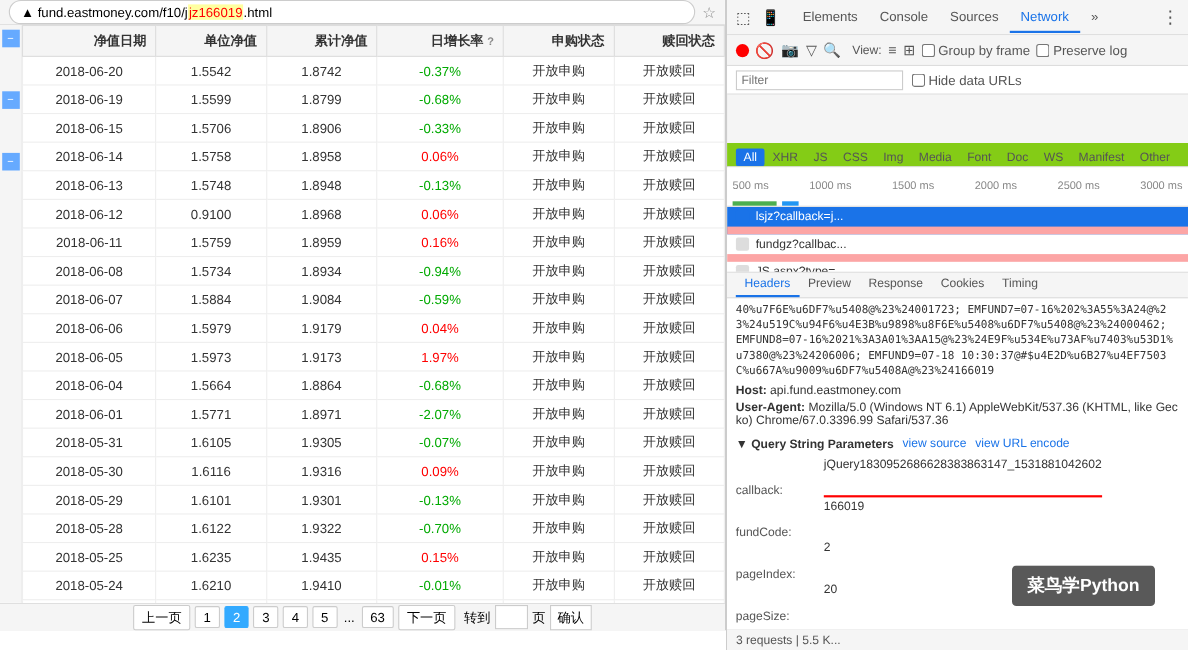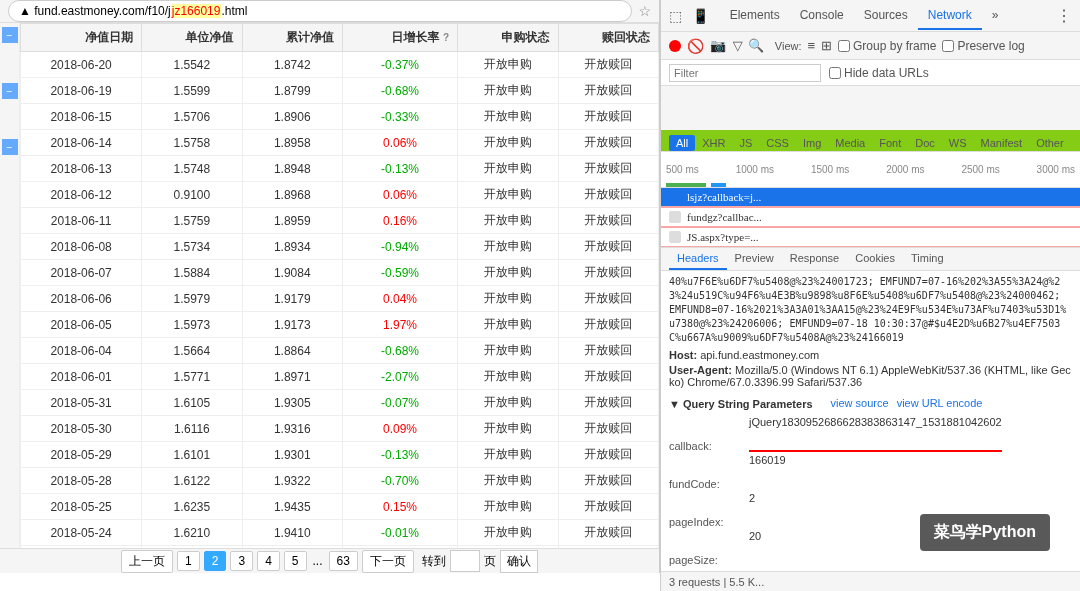--- a/index.html
+++ b/index.html
@@ -57,21 +57,21 @@
     .type-btn.active { background: #1a73e8; color: #fff; border-radius: 2px; }
 
     
     .timeline { height: 36px; background: #fff; border-bottom: 1px solid #ddd; position: relative; display: flex; align-items: flex-end; }
     .timeline-labels { display: flex; width: 100%; padding: 0 5px; justify-content: space-between; align-items: center; height: 100%; }
     .timeline-bar { position: absolute; bottom: 0; height: 4px; background: #4CAF50; }
     .timeline-bar-blue { position: absolute; bottom: 0; height: 4px; background: #2196F3; }
 
     
     .request-list { height: 60px; background: #fff; border-bottom: 1px solid #ddd; overflow: hidden; }
-    .request-item { display: flex; align-items: center; padding: 3px 8px; cursor: pointer; font-size: 11px; border-bottom: 2px solid #fca5a5; font-family: Liberation Serif, serif; }
+    .request-item { display: flex; align-items: center; padding: 3px 8px; cursor: pointer; font-size: 11px; border-bottom: 7px solid #fca5a5; }
     .request-item.selected { background: #1a73e8; color: #fff; }
     .request-item.selected .req-name { color: #fff; }
     .req-indicator { width: 12px; height: 12px; background: #1a73e8; margin-right: 6px; border-radius: 2px; flex-shrink: 0; }
     .req-name { font-size: 11px; color: #333; overflow: hidden; text-overflow: ellipsis; white-space: nowrap; max-width: 140px; }
 
     
     .headers-panel { flex: 1; overflow-y: auto; background: #fff; }
     .headers-tabs { display: flex; border-bottom: 1px solid #ddd; background: #f5f5f5; padding: 0 8px; }
     .headers-tab { padding: 4px 8px; font-size: 11px; color: #555; cursor: pointer; border-bottom: 2px solid transparent; }
     .headers-tab.active { color: #1a73e8; border-bottom: 2px solid #1a73e8; }
@@ -410,21 +410,21 @@
         <div style="margin-bottom:3px;">
           <span class="section-label">Host: </span>
           <span class="param-value">api.fund.eastmoney.com</span>
         </div>
         <div style="margin-bottom:4px;">
           <span class="section-label">User-Agent: </span>
           <span class="param-value">Mozilla/5.0 (Windows NT 6.1) AppleWebKit/537.36 (KHTML, like Gecko) Chrome/67.0.3396.99 Safari/537.36</span>
         </div>
         <div style="display:flex; align-items:center; gap:8px; margin-bottom:3px;">
           <span class="section-label">▼ Query String Parameters</span>
-          <span class="param-value" style="color:#1a73e8; cursor:pointer;margin-left:10px;">view source</span>
+          <span class="param-value" style="color:#1a73e8; cursor:pointer;">view source</span>
           <span class="param-value" style="color:#1a73e8; cursor:pointer;">view URL encode</span>
         </div>
         <div id="params-container">
         <div class="param-row">
               <span class="param-name">callback:</span>
               <span class="param-value" style="border-bottom: 2px solid rgb(255, 0, 0);">jQuery1830952686628383863147_1531881042602</span>
             </div>
             <div class="param-row">
               <span class="param-name">fundCode:</span>
               <span class="param-value">166019</span>

